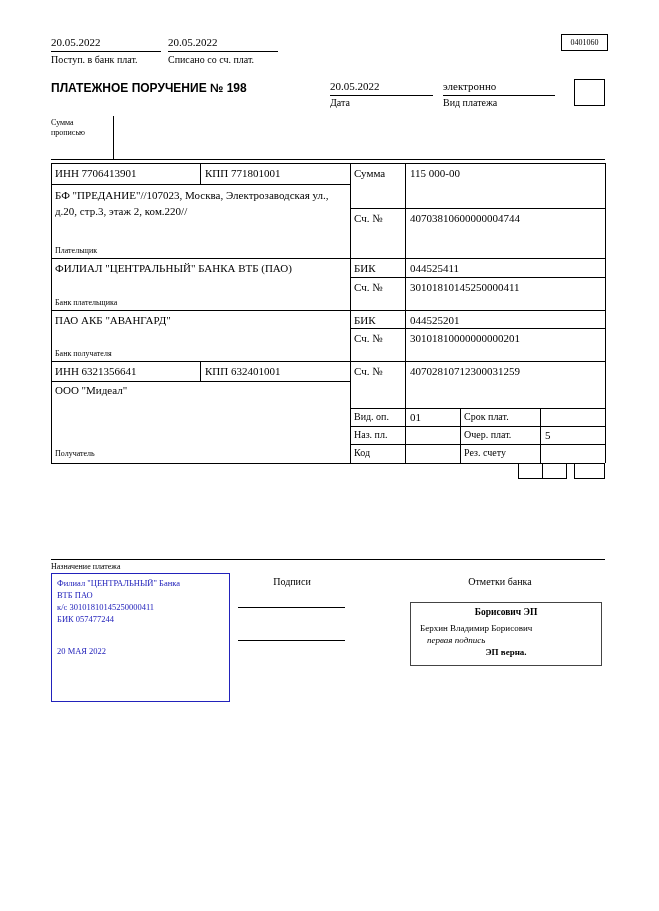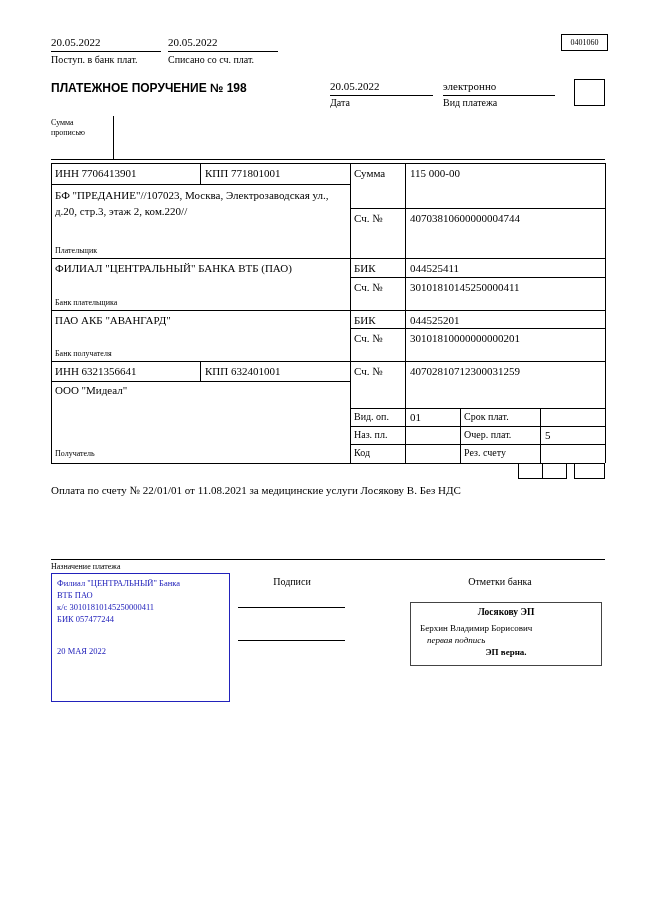--- a/index.html
+++ b/index.html
@@ -106,37 +106,36 @@
   <div class="abs t10" style="left:354px;top:429px">Наз. пл.</div>
   <div class="abs t10" style="left:464px;top:429px">Очер. плат.</div>
   <div class="abs t11" style="left:545px;top:429px">5</div>
   <div class="abs t10" style="left:354px;top:447px">Код</div>
   <div class="abs t10" style="left:464px;top:447px">Рез. счету</div>
 
   <div class="abs box" style="left:518px;top:463px;width:25px;height:16px"></div>
   <div class="abs box" style="left:542px;top:463px;width:25px;height:16px"></div>
   <div class="abs box" style="left:574px;top:463px;width:31px;height:16px"></div>
 
-  <div class="abs t11" style="left:51px;top:484px;width:554px">Оплата по счету № 22/01/01 от 11.08.2021 за медицинские услуги Лосякову В. Без НДС</div>
   <i class="hl" style="left:51px;top:559px;width:554px"></i>
   <div class="abs t8" style="left:51px;top:562px">Назначение платежа</div>
 
   <div class="abs stamp" style="left: 51px; top: 573px; width: 179px; height: 129px; border-color: rgb(34, 34, 187); color: rgb(34, 34, 187);">
     <div class="sl" style="top:4px">Филиал "ЦЕНТРАЛЬНЫЙ" Банка</div>
     <div class="sl" style="top:16px">ВТБ ПАО</div>
     <div class="sl" style="top:28px">к/с 30101810145250000411</div>
     <div class="sl" style="top:40px">БИК 057477244</div>
     <div class="sl" style="top:72px">20 МАЯ 2022</div>
   </div>
 
   <div class="abs t10 ctr" style="left:238px;top:576px;width:108px">Подписи</div>
   <div class="abs t10 ctr" style="left:415px;top:576px;width:170px">Отметки банка</div>
   <i class="hl" style="left:238px;top:607px;width:107px"></i>
   <i class="hl" style="left:238px;top:640px;width:107px"></i>
 
   <div class="abs epbox" style="left:410px;top:602px;width:192px;height:64px">
-    <div class="abs b ctr" style="left:0;right:0;top:4px;font-size:9.5px">Лосякову ЭП</div>
+    <div class="abs b ctr" style="left:0;right:0;top:4px;font-size:9.5px">Борисович ЭП</div>
     <div class="abs" style="left:9px;top:20px;font-size:9px">Берхин Владимир Борисович</div>
     <div class="abs it" style="left:16px;top:32px;font-size:9px">первая подпись</div>
     <div class="abs b ctr" style="left:0;right:0;top:44px;font-size:9px">ЭП верна.</div>
   </div>
 
 </div>
 
 </body></html>

